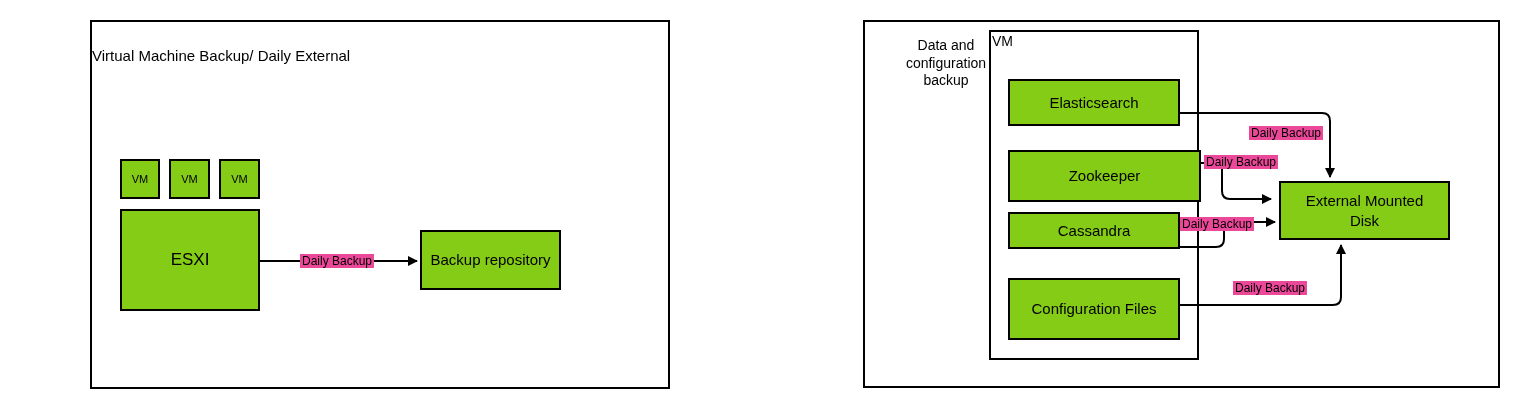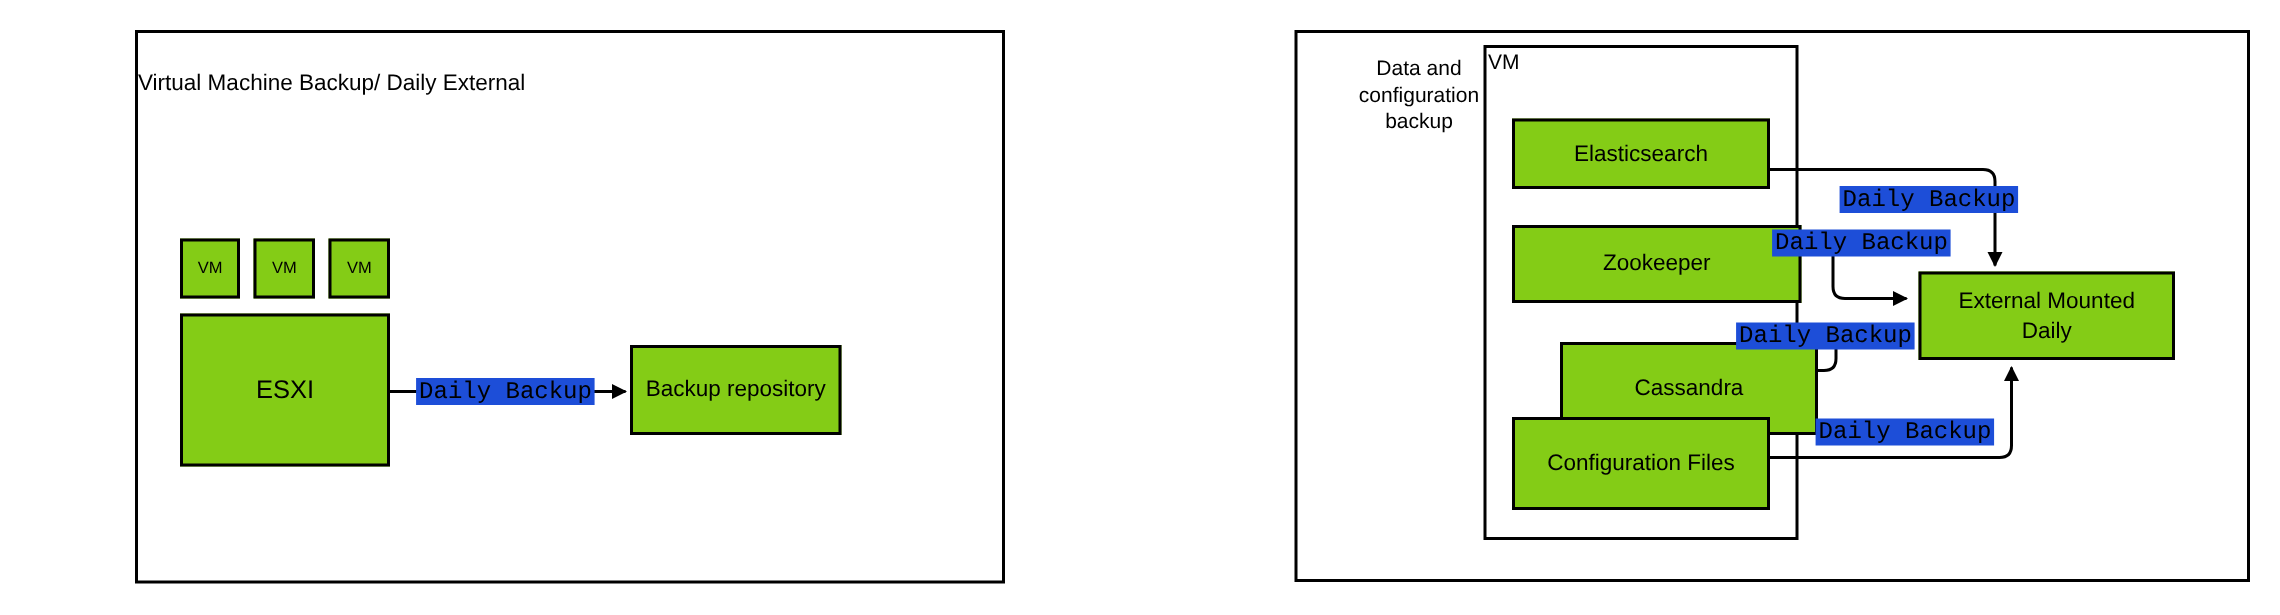--- a/index.html
+++ b/index.html
@@ -49,25 +49,24 @@
     text-align: center;
   }
   .container-label {
     position: absolute;
     font-size: 14px;
     white-space: nowrap;
   }
   .edge-label {
     position: absolute;
     transform: translate(-50%, -50%);
-    font-size: 16px;
+    font-size: 12px;
     white-space: nowrap;
-    background: #1d4ed8;
+    background: #ec4899;
     padding: 0 2px;
-    font-family: Liberation Mono, monospace;
   }
 </style>
 </head>
 <body>
 
 <div id="canvas">
 
   <svg id="connectors" viewBox="0 0 1520 410" xmlns="http://www.w3.org/2000/svg">
     <defs>
       <marker id="arrowhead" markerUnits="userSpaceOnUse" markerWidth="12" markerHeight="12" viewBox="0 0 12 12" refX="10" refY="6" orient="auto">
@@ -98,24 +97,24 @@
 
   <div>
     <div class="frame" style="left:863px; top:20px; width:637px; height:368px;"></div>
     <div class="multiline-title" style="left:890px; top:37px; width:112px;">Data and configuration backup</div>
 
     <div class="frame" style="left:989px; top:30px; width:210px; height:330px;"></div>
     <div class="container-label" style="left:992px; top:33px;">VM</div>
 
     <div class="box" style="left:1008px; top:79px; width:172px; height:47px;">Elasticsearch</div>
     <div class="box" style="left:1008px; top:150px; width:193px; height:52px;">Zookeeper</div>
-    <div class="box" style="left:1008px; top:228px; width:172px; height:62px;margin-left:32px;">Cassandra</div>
+    <div class="box" style="left:1008px; top:212px; width:172px; height:37px;">Cassandra</div>
     <div class="box" style="left:1008px; top:278px; width:172px; height:62px;">Configuration Files</div>
 
-    <div class="box" style="left:1279px; top:181px; width:171px; height:59px; padding:0 14px;">External Mounted Daily</div>
+    <div class="box" style="left:1279px; top:181px; width:171px; height:59px; padding:0 14px;">External Mounted Disk</div>
 
     <div class="edge-label" style="left:1286px; top:133px;">Daily Backup</div>
     <div class="edge-label" style="left:1241px; top:162px;">Daily Backup</div>
     <div class="edge-label" style="left:1217px; top:224px;">Daily Backup</div>
     <div class="edge-label" style="left:1270px; top:288px;">Daily Backup</div>
   </div>
 
 </div>
 
 </body></html>

